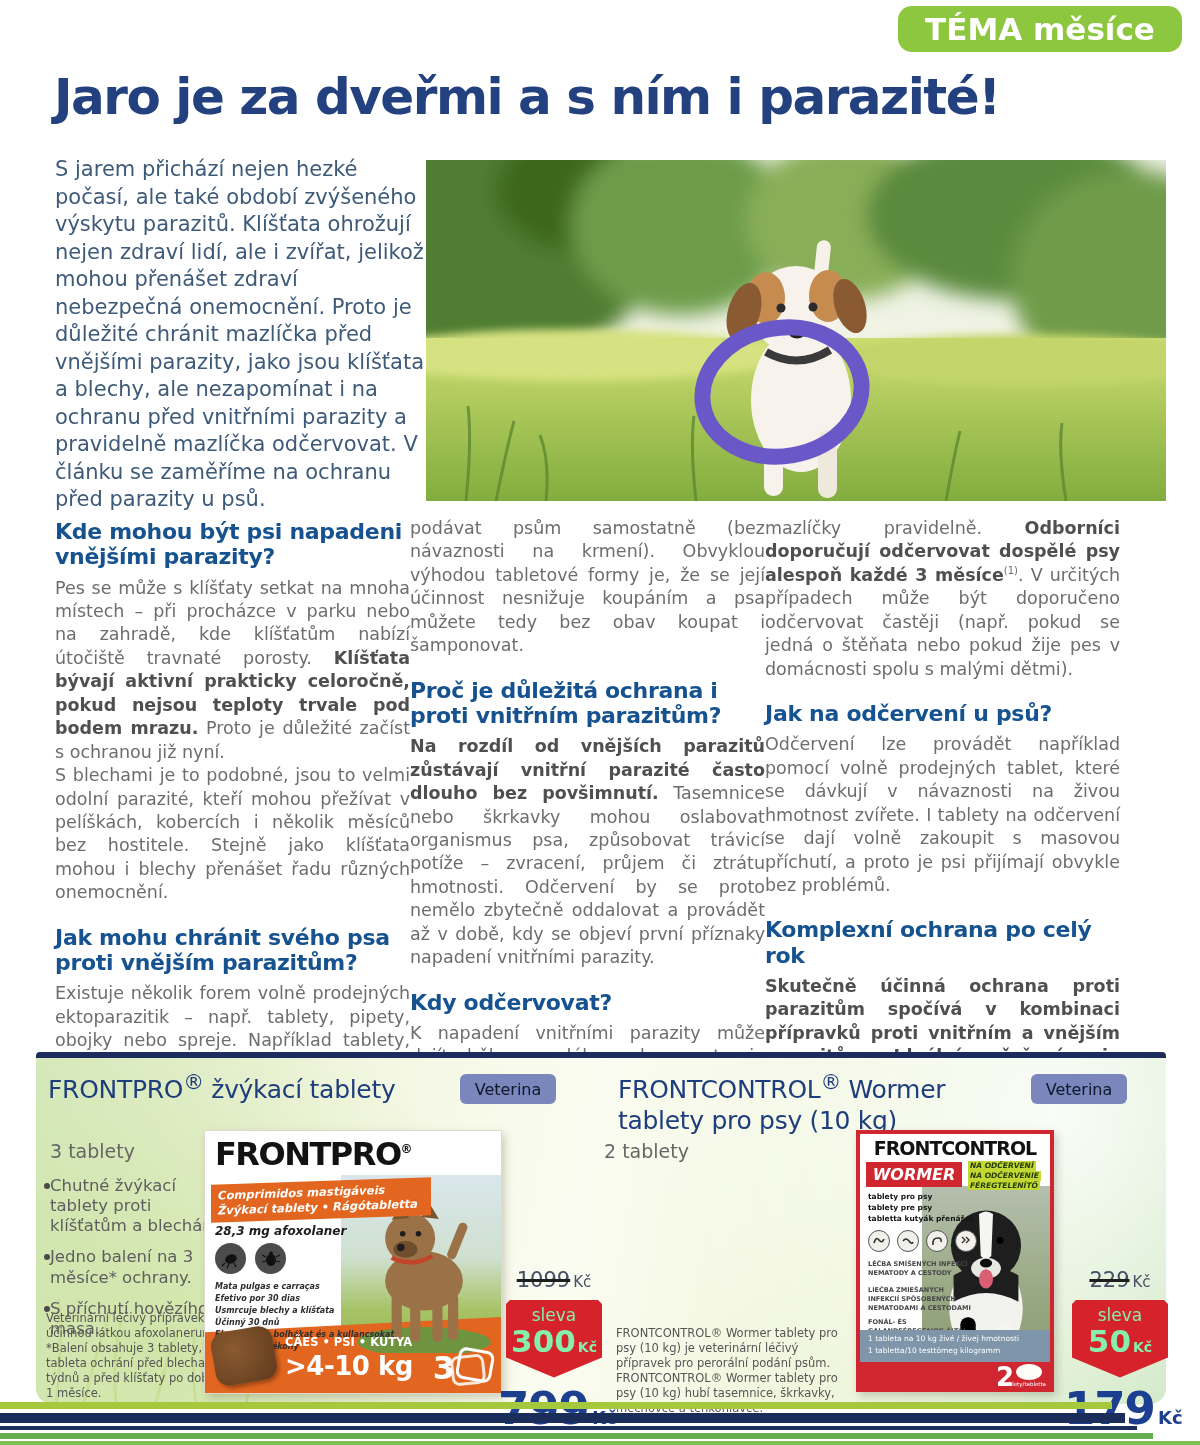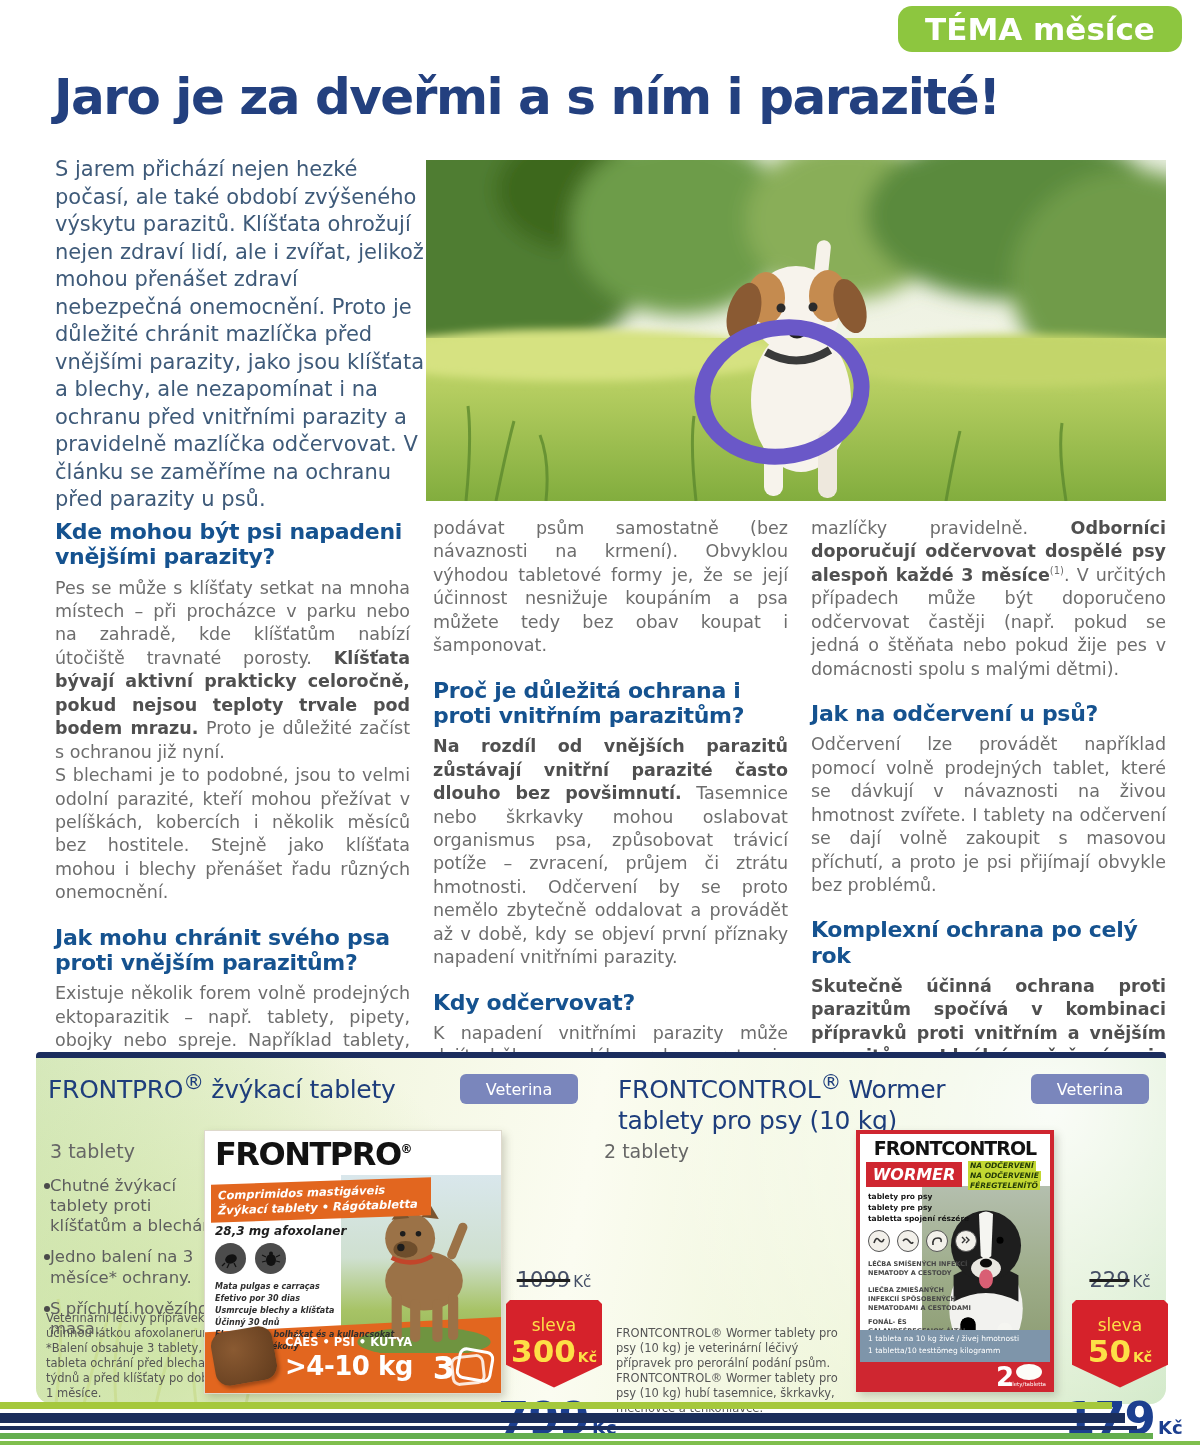--- a/index.html
+++ b/index.html
@@ -10,52 +10,52 @@
     font-weight:bold;font-size:31px;border-radius:14px;display:flex;align-items:center;justify-content:center;}
 
   .main-title{position:absolute;left:54px;top:68px;width:1100px;margin:0;color:#23407f;font-size:50px;
     font-weight:bold;letter-spacing:-1.5px;}
 
   .intro{position:absolute;left:55px;top:156px;width:372px;margin:0;color:#3e5a79;font-size:21px;line-height:1.31;}
 
   .photo{position:absolute;left:426px;top:160px;width:740px;height:341px;overflow:hidden;background:#cfe0c2;}
   .photo svg{display:block;}
 
-  .article{position:absolute;left:55px;top:517px;width:1112px;display:flex;gap:23px;}
+  .article{position:absolute;left:55px;top:517px;width:1112px;display:flex;}
   .col{width:355px;color:#6d6d6d;font-size:17.5px;line-height:1.34;text-align:justify;}
   .col h3{color:#15528f;font-size:22px;line-height:1.15;letter-spacing:-0.3px;margin:20px 0 7px;text-align:left;font-weight:bold;}
   .col h3:first-child{margin-top:2px;}
   .col p{margin:0;}
   .col b{color:#4f4f4f;}
   .sup{font-size:10px;vertical-align:super;}
   .footnote{font-size:11.5px;line-height:1.35;color:#555;margin-top:22px;text-align:left;}
 
   .promo-panel{position:absolute;left:36px;top:1052px;width:1130px;height:346px;border-top:6px solid #1b2d5e;
     border-radius:4px 4px 16px 16px;
     background:
       radial-gradient(circle at 12% 85%, rgba(189,219,134,0.55), transparent 34%),
       radial-gradient(circle at 90% 15%, rgba(255,255,255,0.85), transparent 38%),
       linear-gradient(100deg,#d7e9bd 0%,#f2f6e0 26%,#fbfcf1 48%,#eef5d8 72%,#c9e5be 100%);}
 
   .promo-title{position:absolute;color:#1d3d7c;font-weight:normal;font-size:25px;line-height:1.22;letter-spacing:-0.3px;}
   .promo-sub{position:absolute;color:#666;font-size:19px;}
-  .vet-badge{position:absolute;width:118px;height:30px;background:#7a86bc;color:#ffffff;font-size:16px;border-radius:6px;
+  .vet-badge{position:absolute;width:96px;height:30px;background:#7a86bc;color:#0f172a;font-size:16px;border-radius:6px;
     display:flex;align-items:center;justify-content:center;}
 
   .bullets{position:absolute;width:185px;}
   .bullet-item{display:flex;gap:0;margin-bottom:11px;color:#5e5e5e;font-size:16.5px;line-height:1.22;text-align:left;}
   .bullet-dot{flex:none;width:6px;height:6px;border-radius:50%;background:#4a4a4a;margin-top:7px;}
 
   .fineprint{position:absolute;font-size:11.5px;line-height:1.3;color:#555;}
 
   .price-col{position:absolute;width:112px;text-align:center;}
   .price-old{color:#454f66;font-size:21px;margin-bottom:8px;}
   .price-old .strike{text-decoration:line-through;text-decoration-thickness:2.5px;text-decoration-color:#1e1e1e;}
   .cur{font-size:15px;margin-left:3px;}
-  .sleva-badge{width:96px;margin:0 auto;background:#d6222b;color:#fde047;padding:15px 0 20px;
+  .sleva-badge{width:96px;margin:0 auto;background:#d6222b;color:#86efac;padding:5px 0 20px;
     clip-path:polygon(0 4px,4px 0,calc(100% - 4px) 0,100% 4px,100% 74%,50% 100%,0 74%);}
   .sleva-label{font-size:17px;}
   .sleva-value{font-size:31px;font-weight:bold;line-height:1.05;}
   .cur2{font-size:14px;font-weight:bold;margin-left:2px;}
   .price-now{color:#1c3f8f;font-weight:bold;font-size:45px;letter-spacing:-1px;margin-top:4px;}
   .cur3{font-size:18px;margin-left:3px;letter-spacing:0;}
 
   
   .pack-fp{position:absolute;left:168px;top:72px;width:296px;height:262px;background:#fff;border:1px solid #ded9cc;
     box-shadow:3px 4px 8px rgba(80,80,60,0.25);overflow:hidden;}
@@ -356,21 +356,21 @@
       <div class="fc-brand">FRONTCONTROL</div>
       <div class="fc-wormer">WORMER</div>
       <div class="fc-green">
         <span>NA ODČERVENÍ</span><br>
         <span>NA ODČERVENIE</span><br>
         <span>FÉREGTELENÍTŐ</span>
       </div>
       <div class="fc-lines">
         <div>tablety pro psy</div>
         <div>tablety pre psy</div>
-        <div>tabletta spojení részére</div>
+        <div>tabletta kutyák přenášet</div>
       </div>
       <div class="fc-icons">
         <div class="fc-icon">
             <svg width="14" height="14" viewBox="0 0 14 14">
               <path d="M2,9 q2,-7 5,-3 t5,-1" stroke="#333" stroke-width="1.6" fill="none"></path>
             </svg>
           </div>
         <div class="fc-icon">
             <svg width="14" height="14" viewBox="0 0 14 14">
               <path d="M2,7 q3,-4 6,0 t4,1" stroke="#333" stroke-width="1.6" fill="none"></path>

